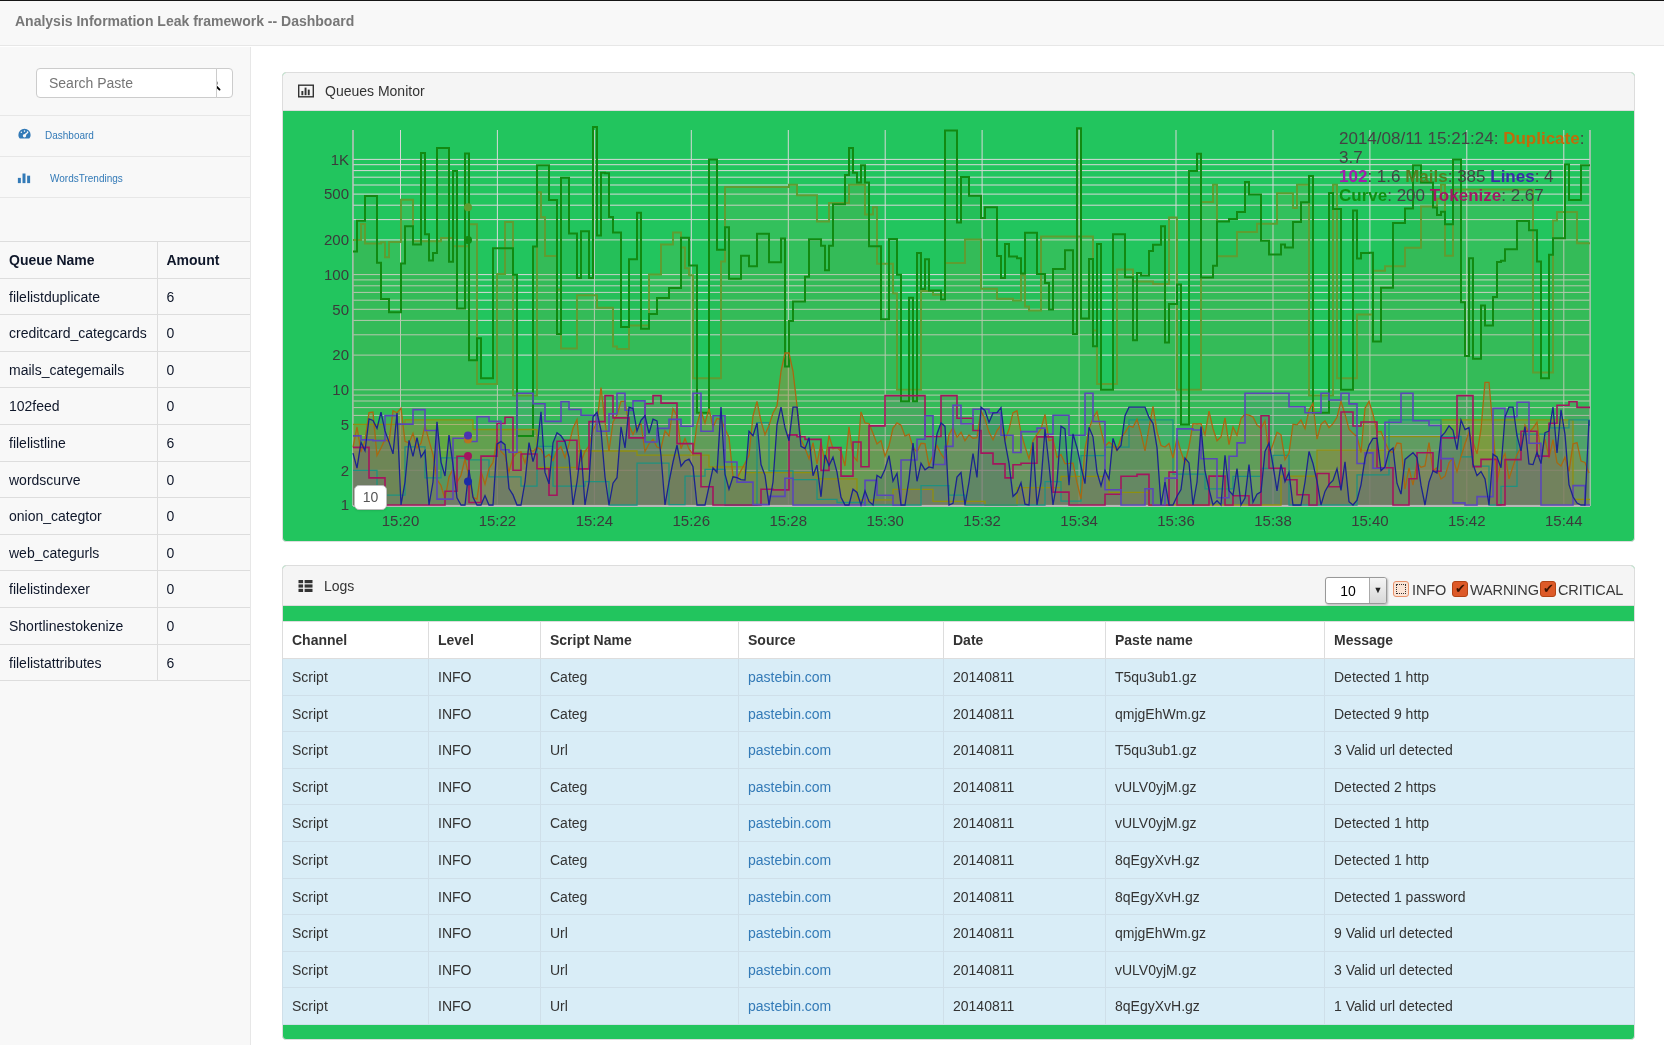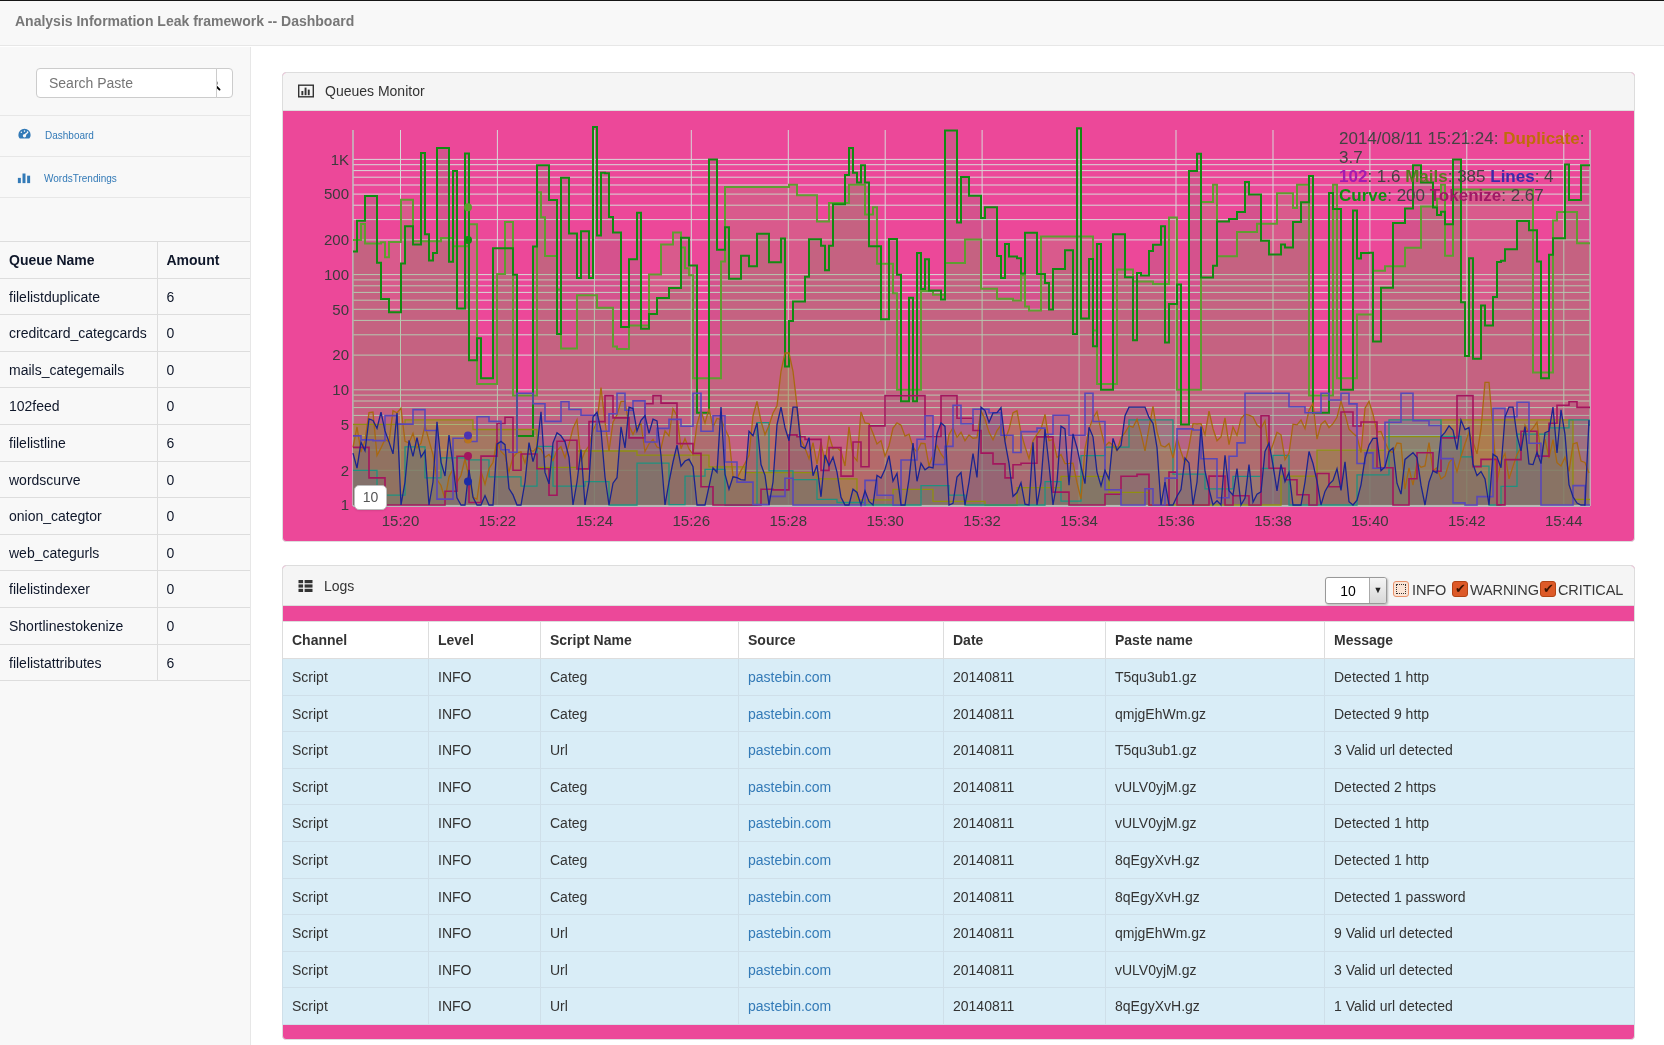--- a/index.html
+++ b/index.html
@@ -26,21 +26,21 @@
 
 
 #qtable { position:absolute; left:0; top:194px; width:250px; border-collapse:collapse;
   font-size:14px; color:#0f172a; }
 #qtable th, #qtable td { border:1px solid #ddd; border-left:none; padding:8px 8px 7.6px 9px;
   text-align:left; font-weight:normal; height:20px; line-height:20px; }
 #qtable th { font-weight:bold; }
 #qtable td:last-child, #qtable th:last-child { border-right:none;margin-left:32px; }
 
 
-.panel { position:absolute; left:282px; width:1353px; background:#ec4899;
+.panel { position:absolute; left:282px; width:1353px; background:#22c55e;
   border:1px solid #ddd; border-radius:4px; }
 .phead { height:38px; background:#f5f5f5; border-bottom:1px solid #ddd;
   border-radius:3px 3px 0 0; padding:10px 15px; font-size:14px; color:#333; }
 .phead svg { vertical-align:-2px; margin-right:5px; }
 
 
 #logsel { position:absolute; left:1325px; top:577px; width:62px; height:27px;
   background:#fff; border:1px solid #999; border-radius:3px;
   box-shadow:1px 1px 2px rgba(0,0,0,0.25); font-size:14px; }
 #logsel .val { position:absolute; left:0; top:5px; width:44px; text-align:center; color:#000; }
@@ -94,21 +94,21 @@
     <svg width="15" height="14" viewBox="0 0 16 16">
           <path fill="#337ab7" d="M8 2a7 7 0 0 0-7 7c0 1.2.3 2.4.9 3.4.2.4.6.6 1 .6h10.2c.4 0 .8-.2 1-.6.6-1 .9-2.2.9-3.4a7 7 0 0 0-7-7zm0 1.8c.5 0 .9.4.9.9s-.4.9-.9.9-.9-.4-.9-.9.4-.9.9-.9zM4.4 5.1c.5 0 .9.4.9.9s-.4.9-.9.9-.9-.4-.9-.9.4-.9.9-.9zm7.2 0c.5 0 .9.4.9.9 0 .2-.1.4-.2.6l-2.6 2.6c.1.2.2.5.2.8a1.9 1.9 0 1 1-3.8 0A1.9 1.9 0 0 1 7 8.2c.3 0 .6.1.8.2L10.9 6c-.1-.1-.2-.3-.2-.5 0-.5.4-.9.9-.9z"></path>
         </svg><span style="margin-left:7px">Dashboard</span></span>
   <span class="navlink" style="top:123px">
     <svg width="14" height="14" viewBox="0 0 16 16">
           <g fill="#337ab7">
             <rect x="1" y="9" width="3.4" height="6"></rect>
             <rect x="6.3" y="4" width="3.4" height="11"></rect>
             <rect x="11.6" y="6.5" width="3.4" height="8.5"></rect>
           </g>
-        </svg><span style="margin-left:7px">WordsTrendings</span></span>
+        </svg><span style="margin-left:13px">WordsTrendings</span></span>
   <table id="qtable">
         <tbody>
           <tr>
             <th style="width:157px">Queue Name</th>
             <th>Amount</th>
           </tr>
           <tr>
             <td>filelistduplicate</td>
             <td>6</td>
           </tr>

